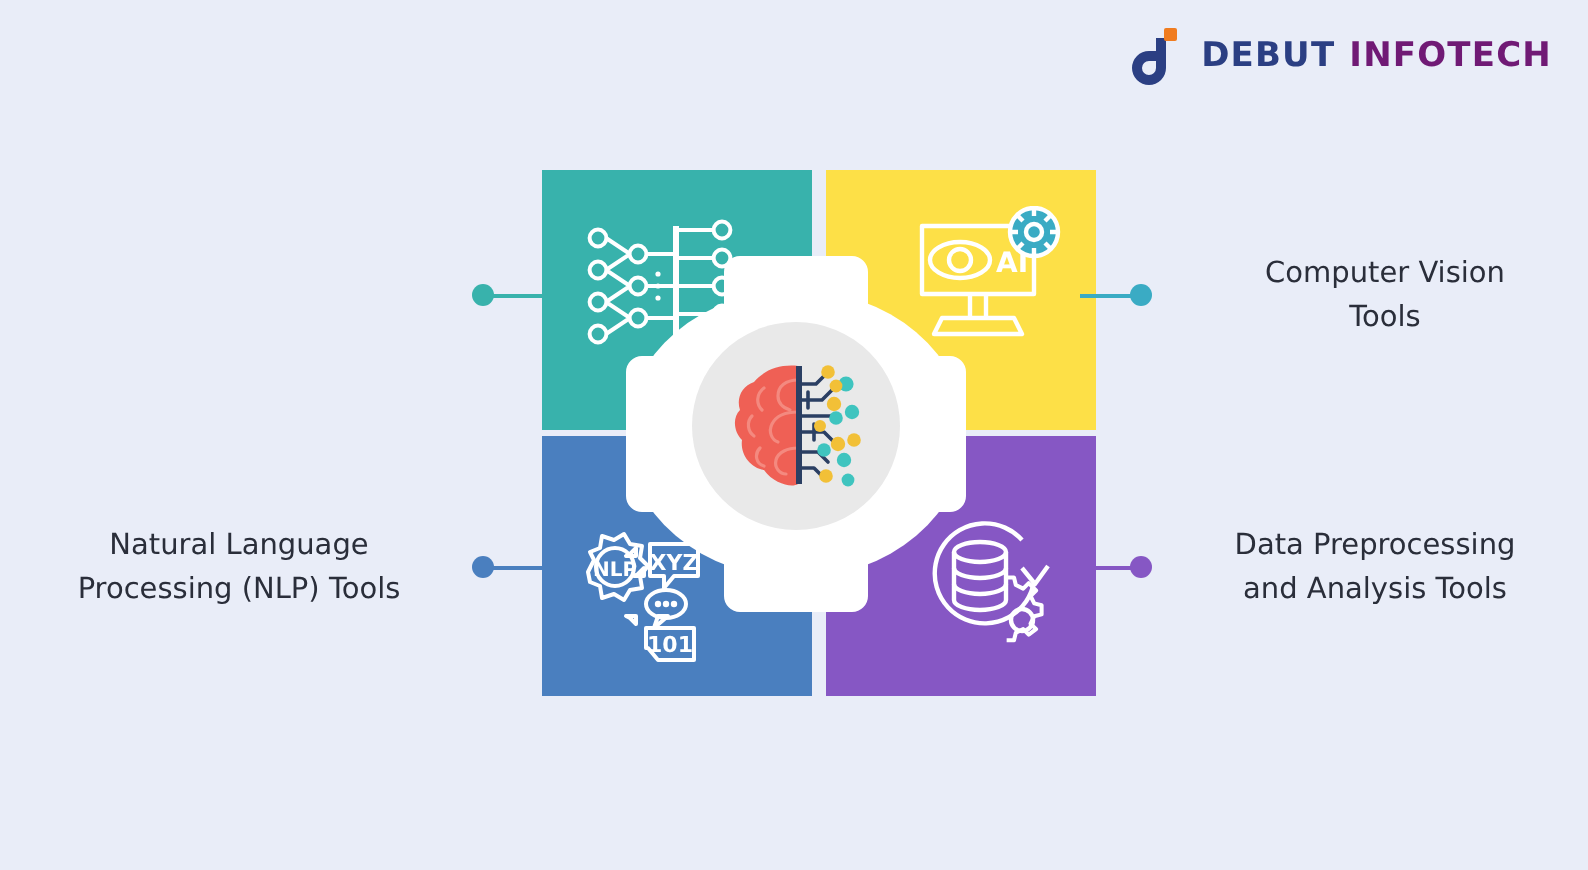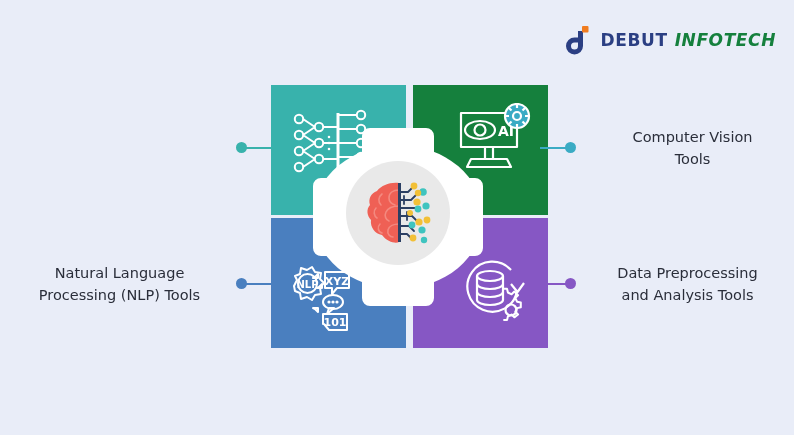--- a/index.html
+++ b/index.html
@@ -3,30 +3,30 @@
 <meta charset="utf-8">
 <style>
   html,body{margin:0;padding:0;}
   body{
     width:794px;height:435px;
     background:#e9edf8;
     font-family:"DejaVu Sans","Liberation Sans",sans-serif;
     overflow:hidden;position:relative;
   }
   
-  .logo{position:absolute;top:24px;right:18px;display:flex;align-items:center;gap:8px;}
+  .logo{position:absolute;top:12px;right:18px;display:flex;align-items:center;gap:8px;}
   .logo-mark{width:30px;height:32px;position:relative;}
   .logo-text{font-size:17px;font-weight:bold;letter-spacing:.6px;display:flex;gap:7px;}
   .logo-debut{color:#2b3f83;}
-  .logo-infotech{color:#15803d;font-style:italic;}
+  .logo-infotech{color:#701a75;}
   
   .diagram{position:absolute;left:0;top:0;width:794px;height:435px;}
   .tile{position:absolute;width:135px;height:130px;}
   .tile-tl{left:271px;top:85px;background:#38b2ac;}
-  .tile-tr{left:413px;top:85px;background:#15803d;}
+  .tile-tr{left:413px;top:85px;background:#fde047;}
   .tile-bl{left:271px;top:218px;background:#4a7fbf;}
   .tile-br{left:413px;top:218px;background:#8657c4;}
   .tile svg{position:absolute;}
   .ico-tl{left:20px;top:22px;}
   .ico-tr{left:42px;top:18px;}
   .ico-bl{left:18px;top:46px;}
   .ico-br{left:48px;top:40px;}
   
   .center-cross{position:absolute;left:313px;top:128px;width:170px;height:178px;}
   .center-circle{position:absolute;left:346px;top:161px;width:104px;height:104px;border-radius:50%;background:#e9e9e9;}

